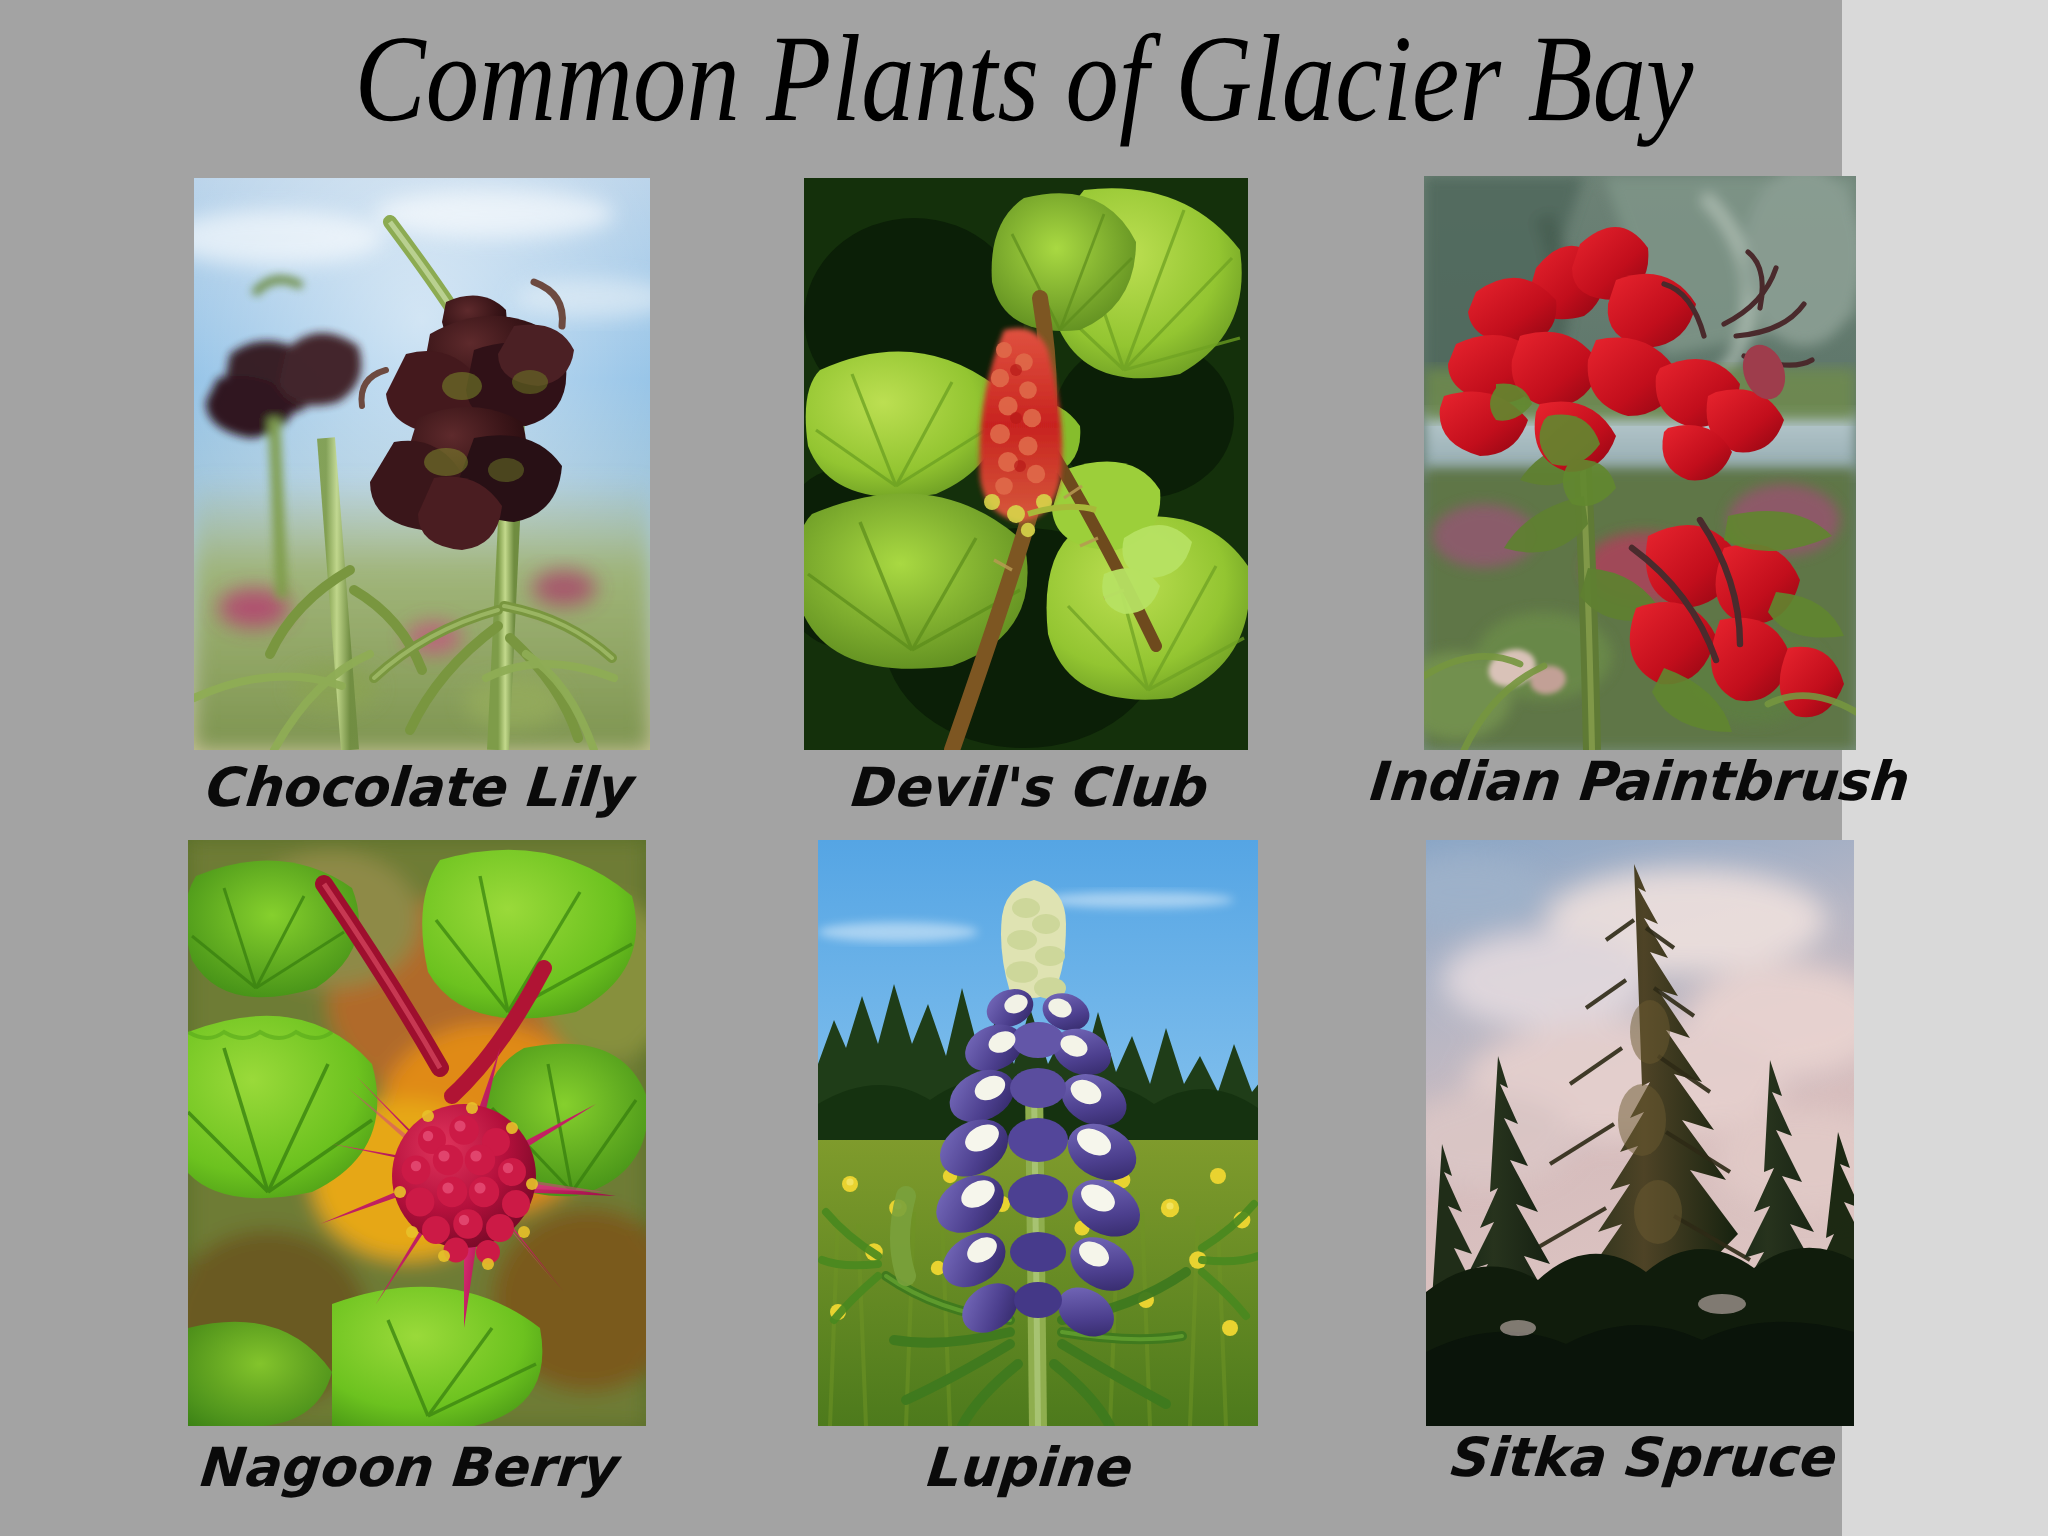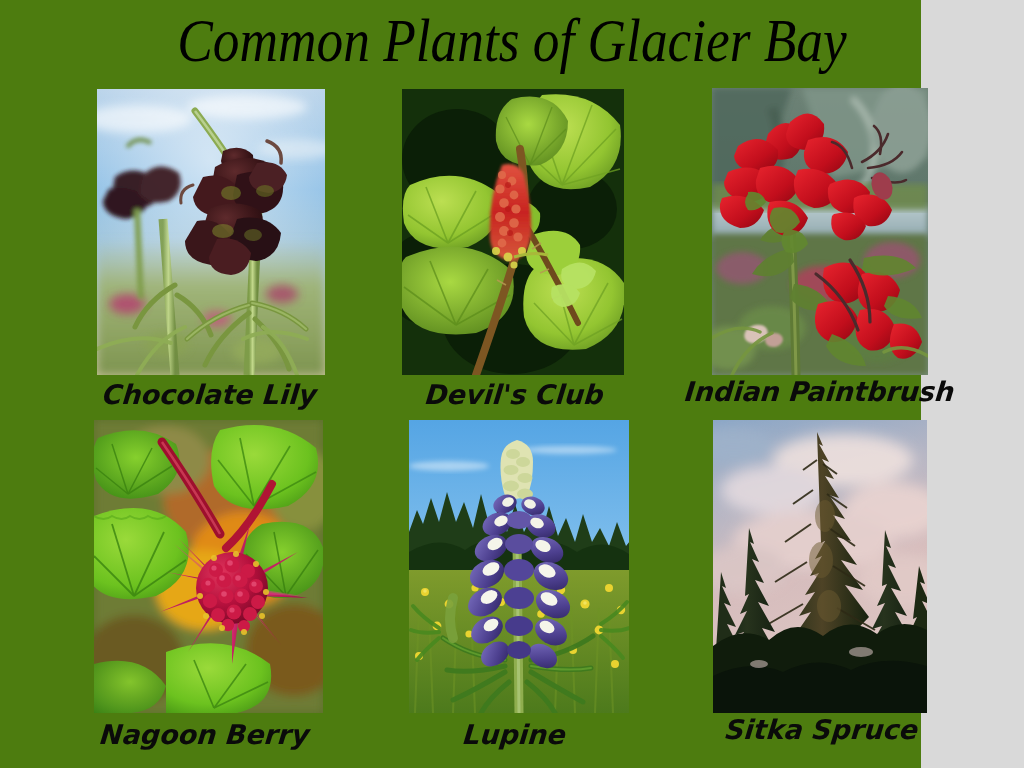--- a/index.html
+++ b/index.html
@@ -12,21 +12,21 @@
     background: #d9d9d9;
     font-family: "Liberation Serif", serif;
     overflow: hidden;
     position: relative;
   }
   #slide {
     position: absolute;
     left: 0; top: 0;
     width: 921px;
     height: 768px;
-    background: #4d7c0f;
+    background: #a3a3a3;
   }
   #slide-title {
     position: absolute;
     left: 0;
     top: 4px;
     width: 1024px;
     text-align: center;
     font-family: "Liberation Serif", serif;
     font-style: italic;
     font-weight: normal;

